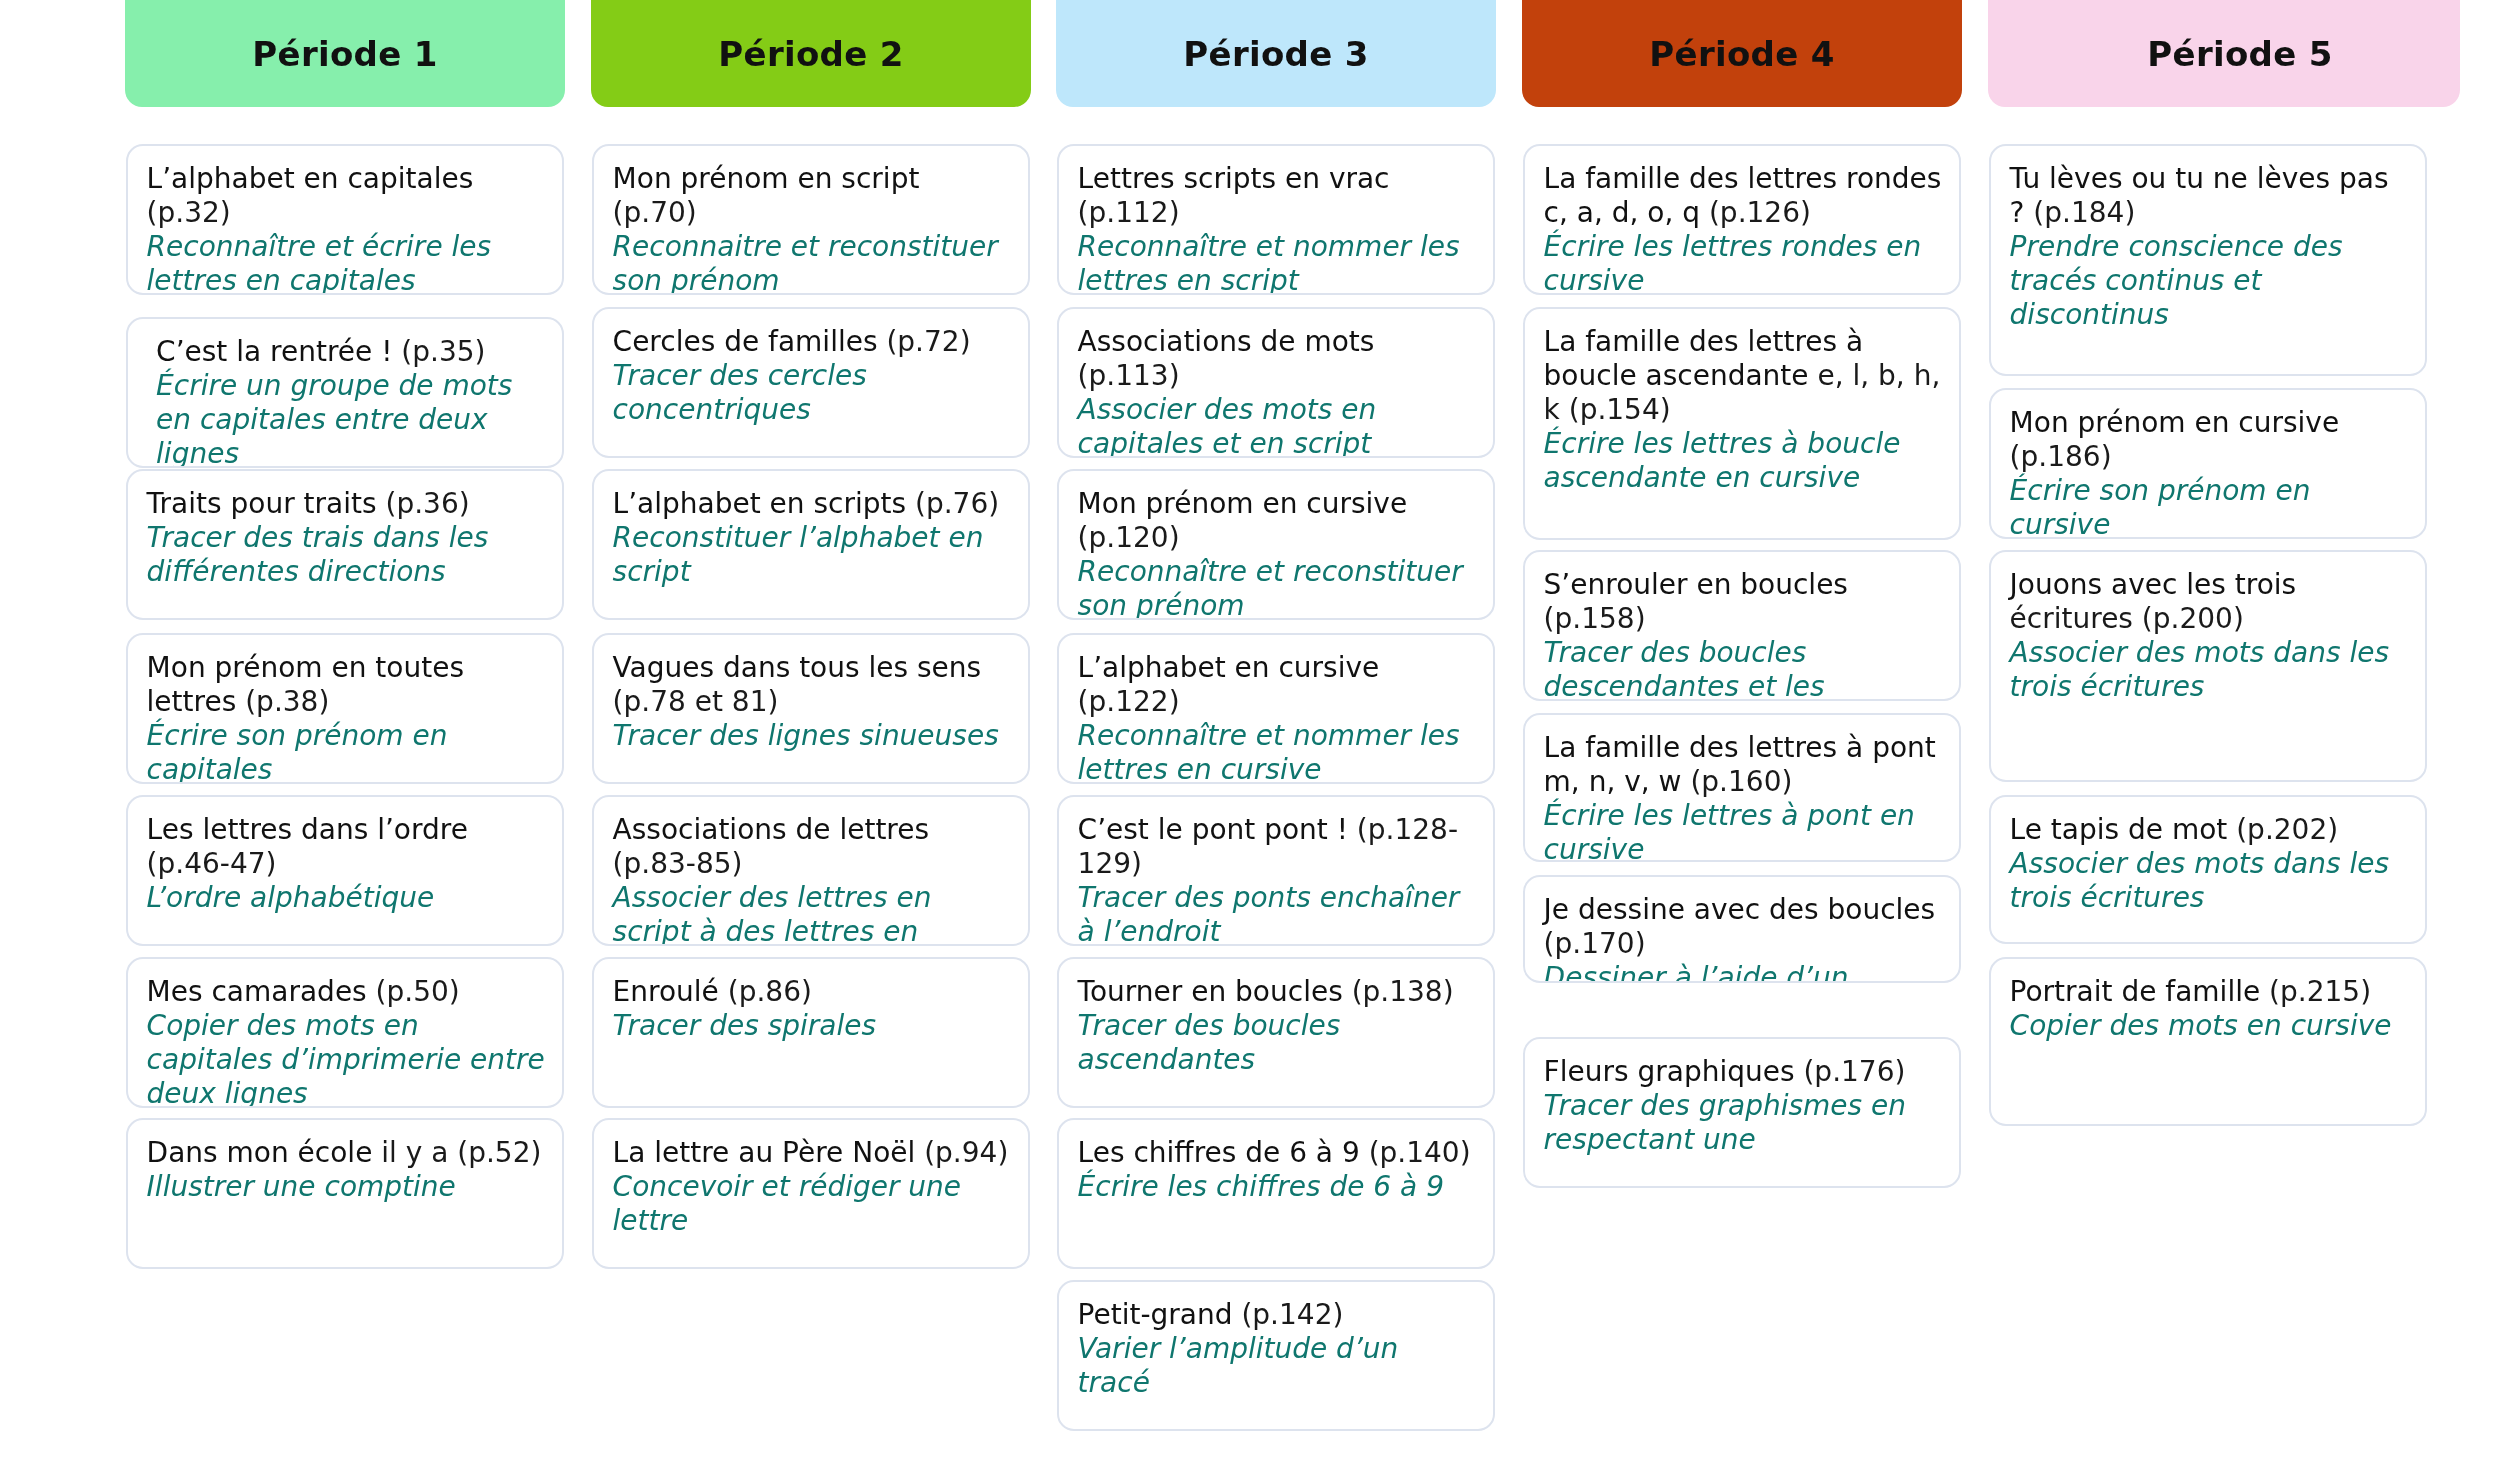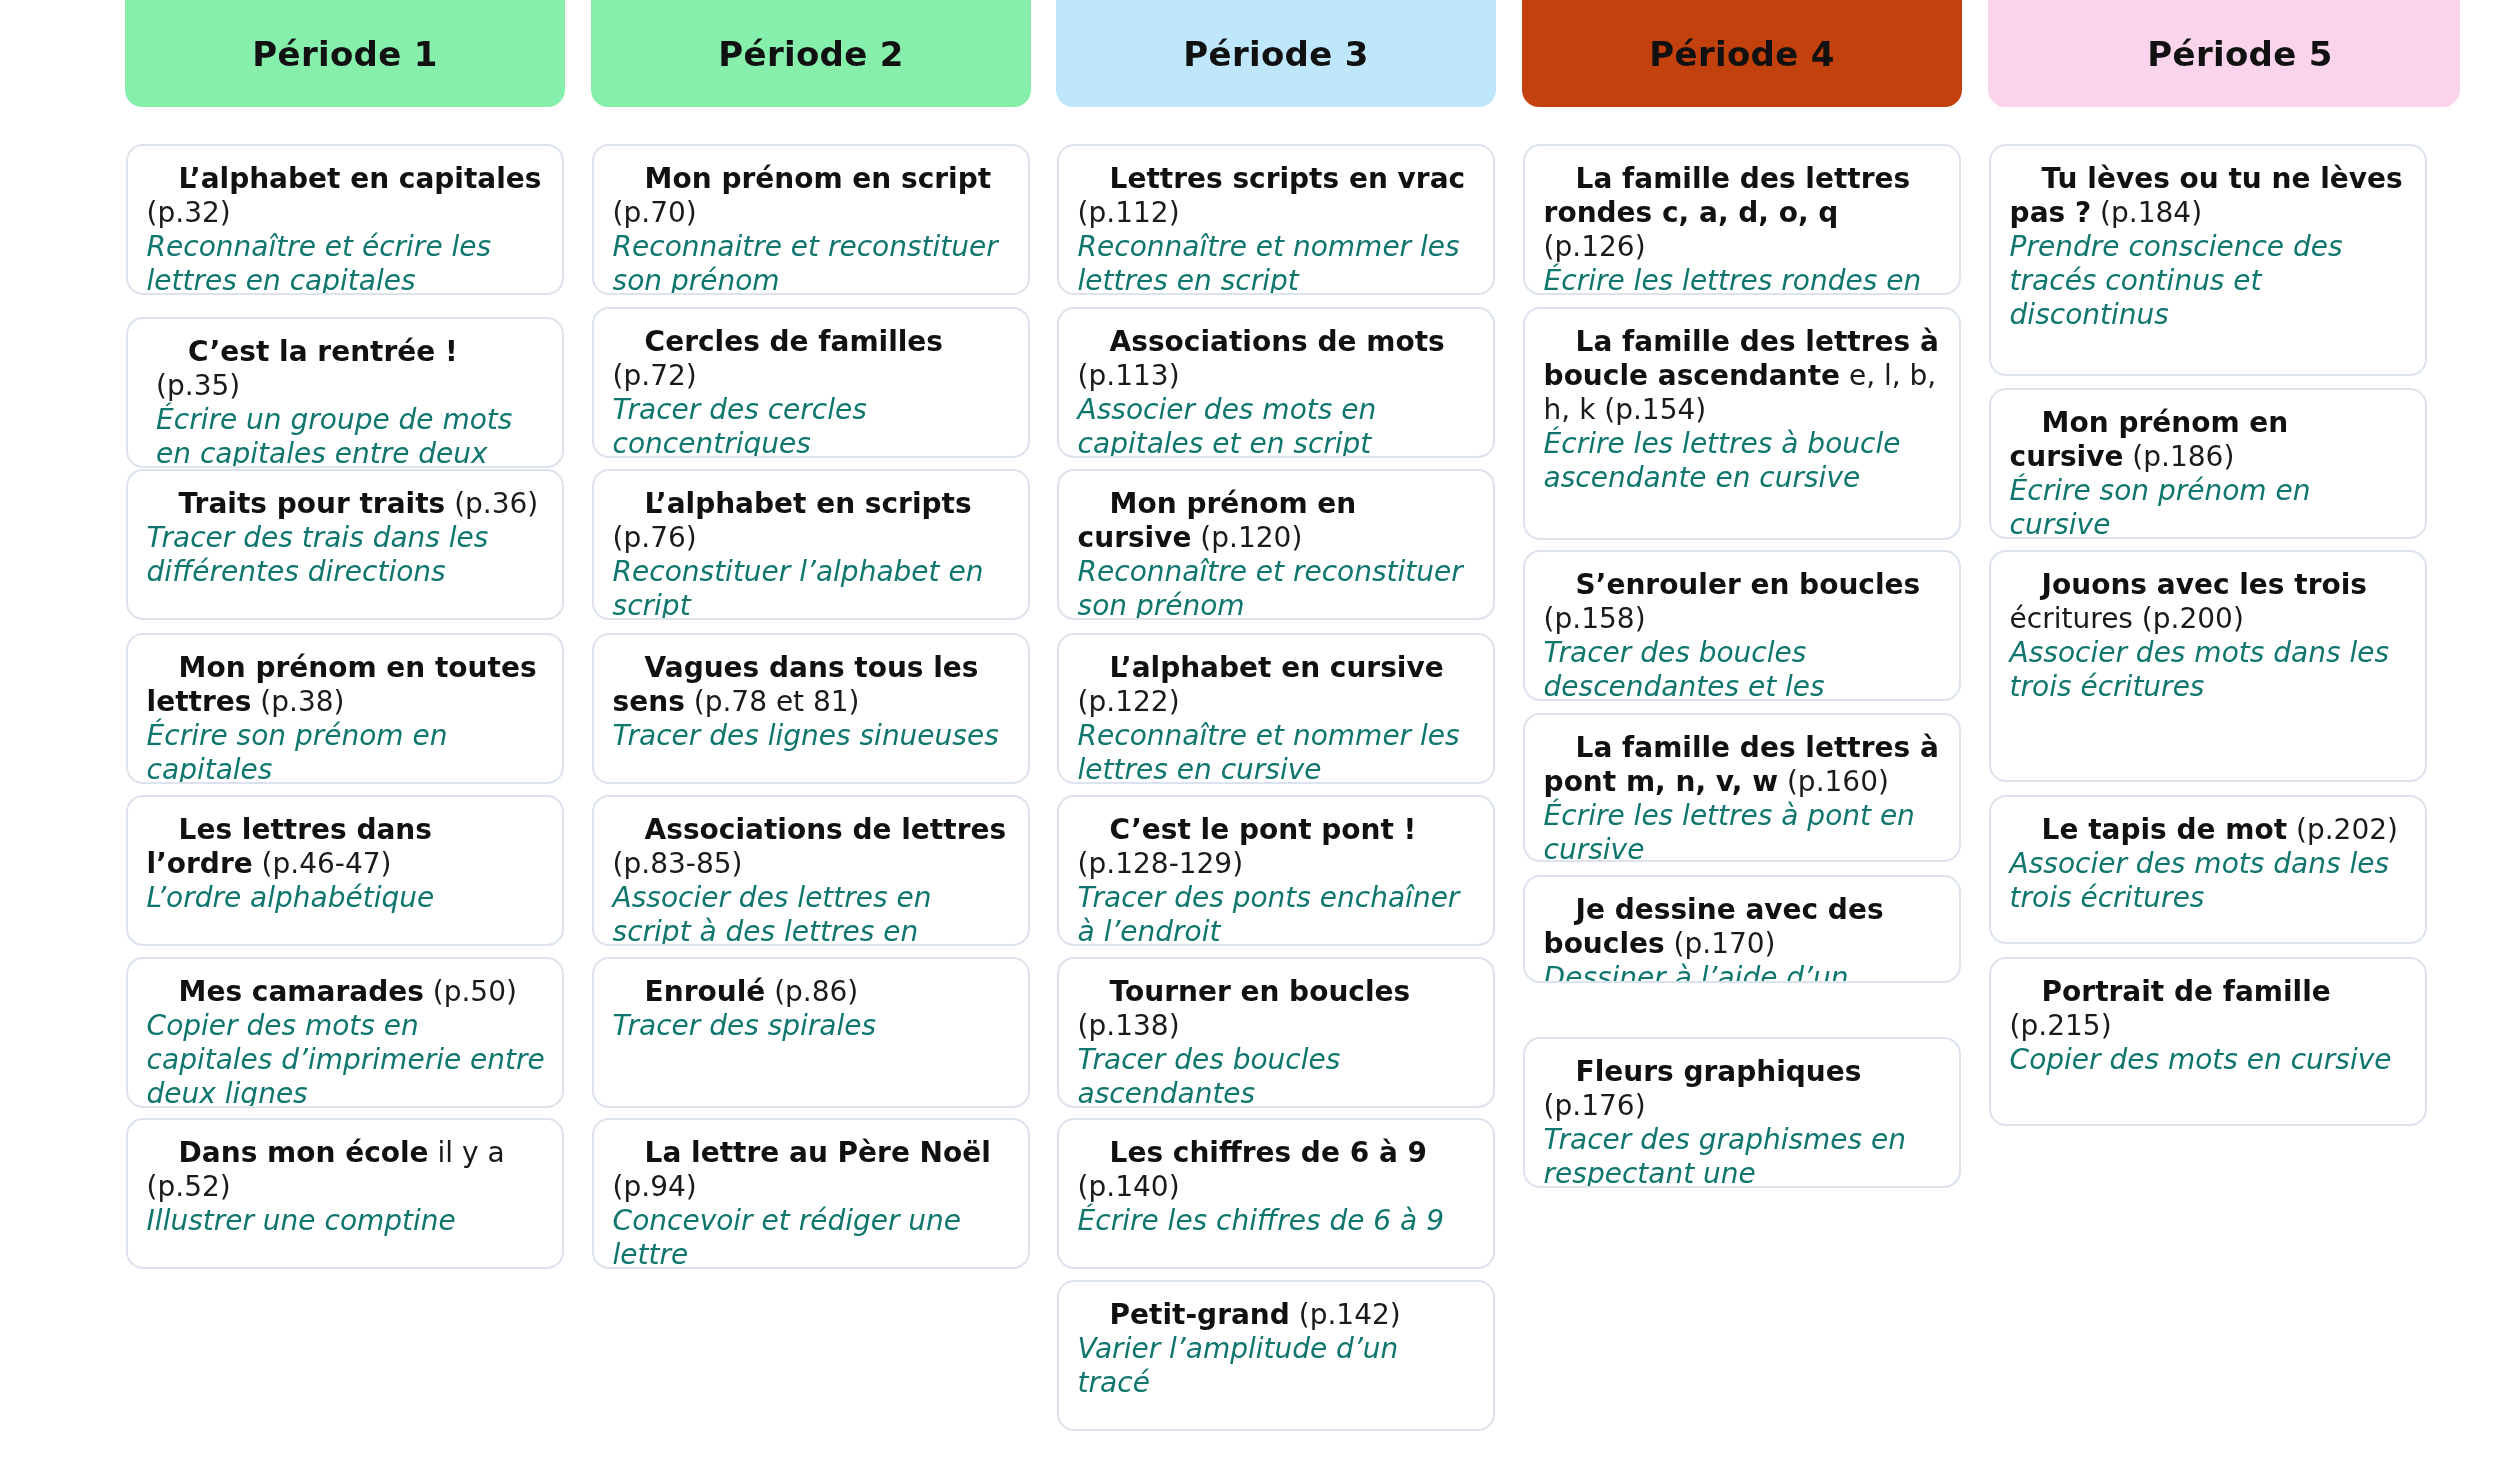--- a/index.html
+++ b/index.html
@@ -5,42 +5,42 @@
   html, body { margin: 0; padding: 0; background: #ffffff; }
   body { width: 2512px; height: 1467px; position: relative; overflow: hidden;
          font-family: "DejaVu Sans", "Liberation Sans", sans-serif; color: #111; }
   .col { position: absolute; top: 0; width: 440px; height: 1467px; }
   .col-header { position: absolute; left: 0; top: 0; width: 440px; height: 107px;
                 border-radius: 0 0 17px 17px; display: flex; align-items: center;
                 justify-content: center; font-weight: bold; font-size: 34px; letter-spacing: 0.3px; }
   .card { position: absolute; left: 1.1px; width: 438px; box-sizing: border-box;
           border: 2.2px solid #dde3ee; border-radius: 17px; background: #fff;
           padding: 15.7px 17px 0 18.5px; overflow: hidden; font-size: 28px; line-height: 34px; }
-  .card .title { font-weight: bold; margin-left: 32px; }
+  .card .title { font-weight: normal; }
   .card .suffix { font-weight: normal; color: #1a1a1a; }
   .card .desc { display: block; font-style: italic; font-weight: normal; color: #0f766e; }
 </style>
 </head>
 <body>
 
 <div class="col" style="left:125px;">
   <div class="col-header" style="background:#86efac;">
     <span>Période 1</span>
   </div>
   <div class="card" style="top:144px;height:151px;"><span class="title">L’alphabet en capitales</span><span class="suffix"> (p.32)</span><span class="desc">Reconnaître et écrire les lettres en capitales</span></div>
   <div class="card" style="top:317px;height:151px;padding-left:28px;"><span class="title">C’est la rentrée !</span><span class="suffix"> (p.35)</span><span class="desc">Écrire un groupe de mots en capitales entre deux lignes</span></div>
   <div class="card" style="top:469px;height:151px;"><span class="title">Traits pour traits</span><span class="suffix"> (p.36)</span><span class="desc">Tracer des trais dans les différentes directions</span></div>
   <div class="card" style="top:633px;height:151px;"><span class="title">Mon prénom en toutes lettres</span><span class="suffix"> (p.38)</span><span class="desc">Écrire son prénom en capitales</span></div>
   <div class="card" style="top:795px;height:151px;"><span class="title">Les lettres dans l’ordre</span><span class="suffix"> (p.46-47)</span><span class="desc">L’ordre alphabétique</span></div>
   <div class="card" style="top:957px;height:151px;"><span class="title">Mes camarades</span><span class="suffix"> (p.50)</span><span class="desc">Copier des mots en capitales d’imprimerie entre deux lignes</span></div>
   <div class="card" style="top:1118px;height:151px;"><span class="title">Dans mon école</span><span class="suffix"> il y a (p.52)</span><span class="desc">Illustrer une comptine</span></div>
 </div>
 
 <div class="col" style="left:591px;">
-  <div class="col-header" style="background:#86efac;">
+  <div class="col-header" style="background:#84cc16;">
     <span>Période 2</span>
   </div>
   <div class="card" style="top:144px;height:151px;"><span class="title">Mon prénom en script</span><span class="suffix"> (p.70)</span><span class="desc">Reconnaitre et reconstituer son prénom</span></div>
   <div class="card" style="top:307px;height:151px;"><span class="title">Cercles de familles</span><span class="suffix"> (p.72)</span><span class="desc">Tracer des cercles concentriques</span></div>
   <div class="card" style="top:469px;height:151px;"><span class="title">L’alphabet en scripts</span><span class="suffix"> (p.76)</span><span class="desc">Reconstituer l’alphabet en script</span></div>
   <div class="card" style="top:633px;height:151px;"><span class="title">Vagues dans tous les sens</span><span class="suffix"> (p.78 et 81)</span><span class="desc">Tracer des lignes sinueuses</span></div>
   <div class="card" style="top:795px;height:151px;"><span class="title">Associations de lettres</span><span class="suffix"> (p.83-85)</span><span class="desc">Associer des lettres en script à des lettres en</span></div>
   <div class="card" style="top:957px;height:151px;"><span class="title">Enroulé</span><span class="suffix"> (p.86)</span><span class="desc">Tracer des spirales</span></div>
   <div class="card" style="top:1118px;height:151px;"><span class="title">La lettre au Père Noël</span><span class="suffix"> (p.94)</span><span class="desc">Concevoir et rédiger une lettre</span></div>
 </div>

